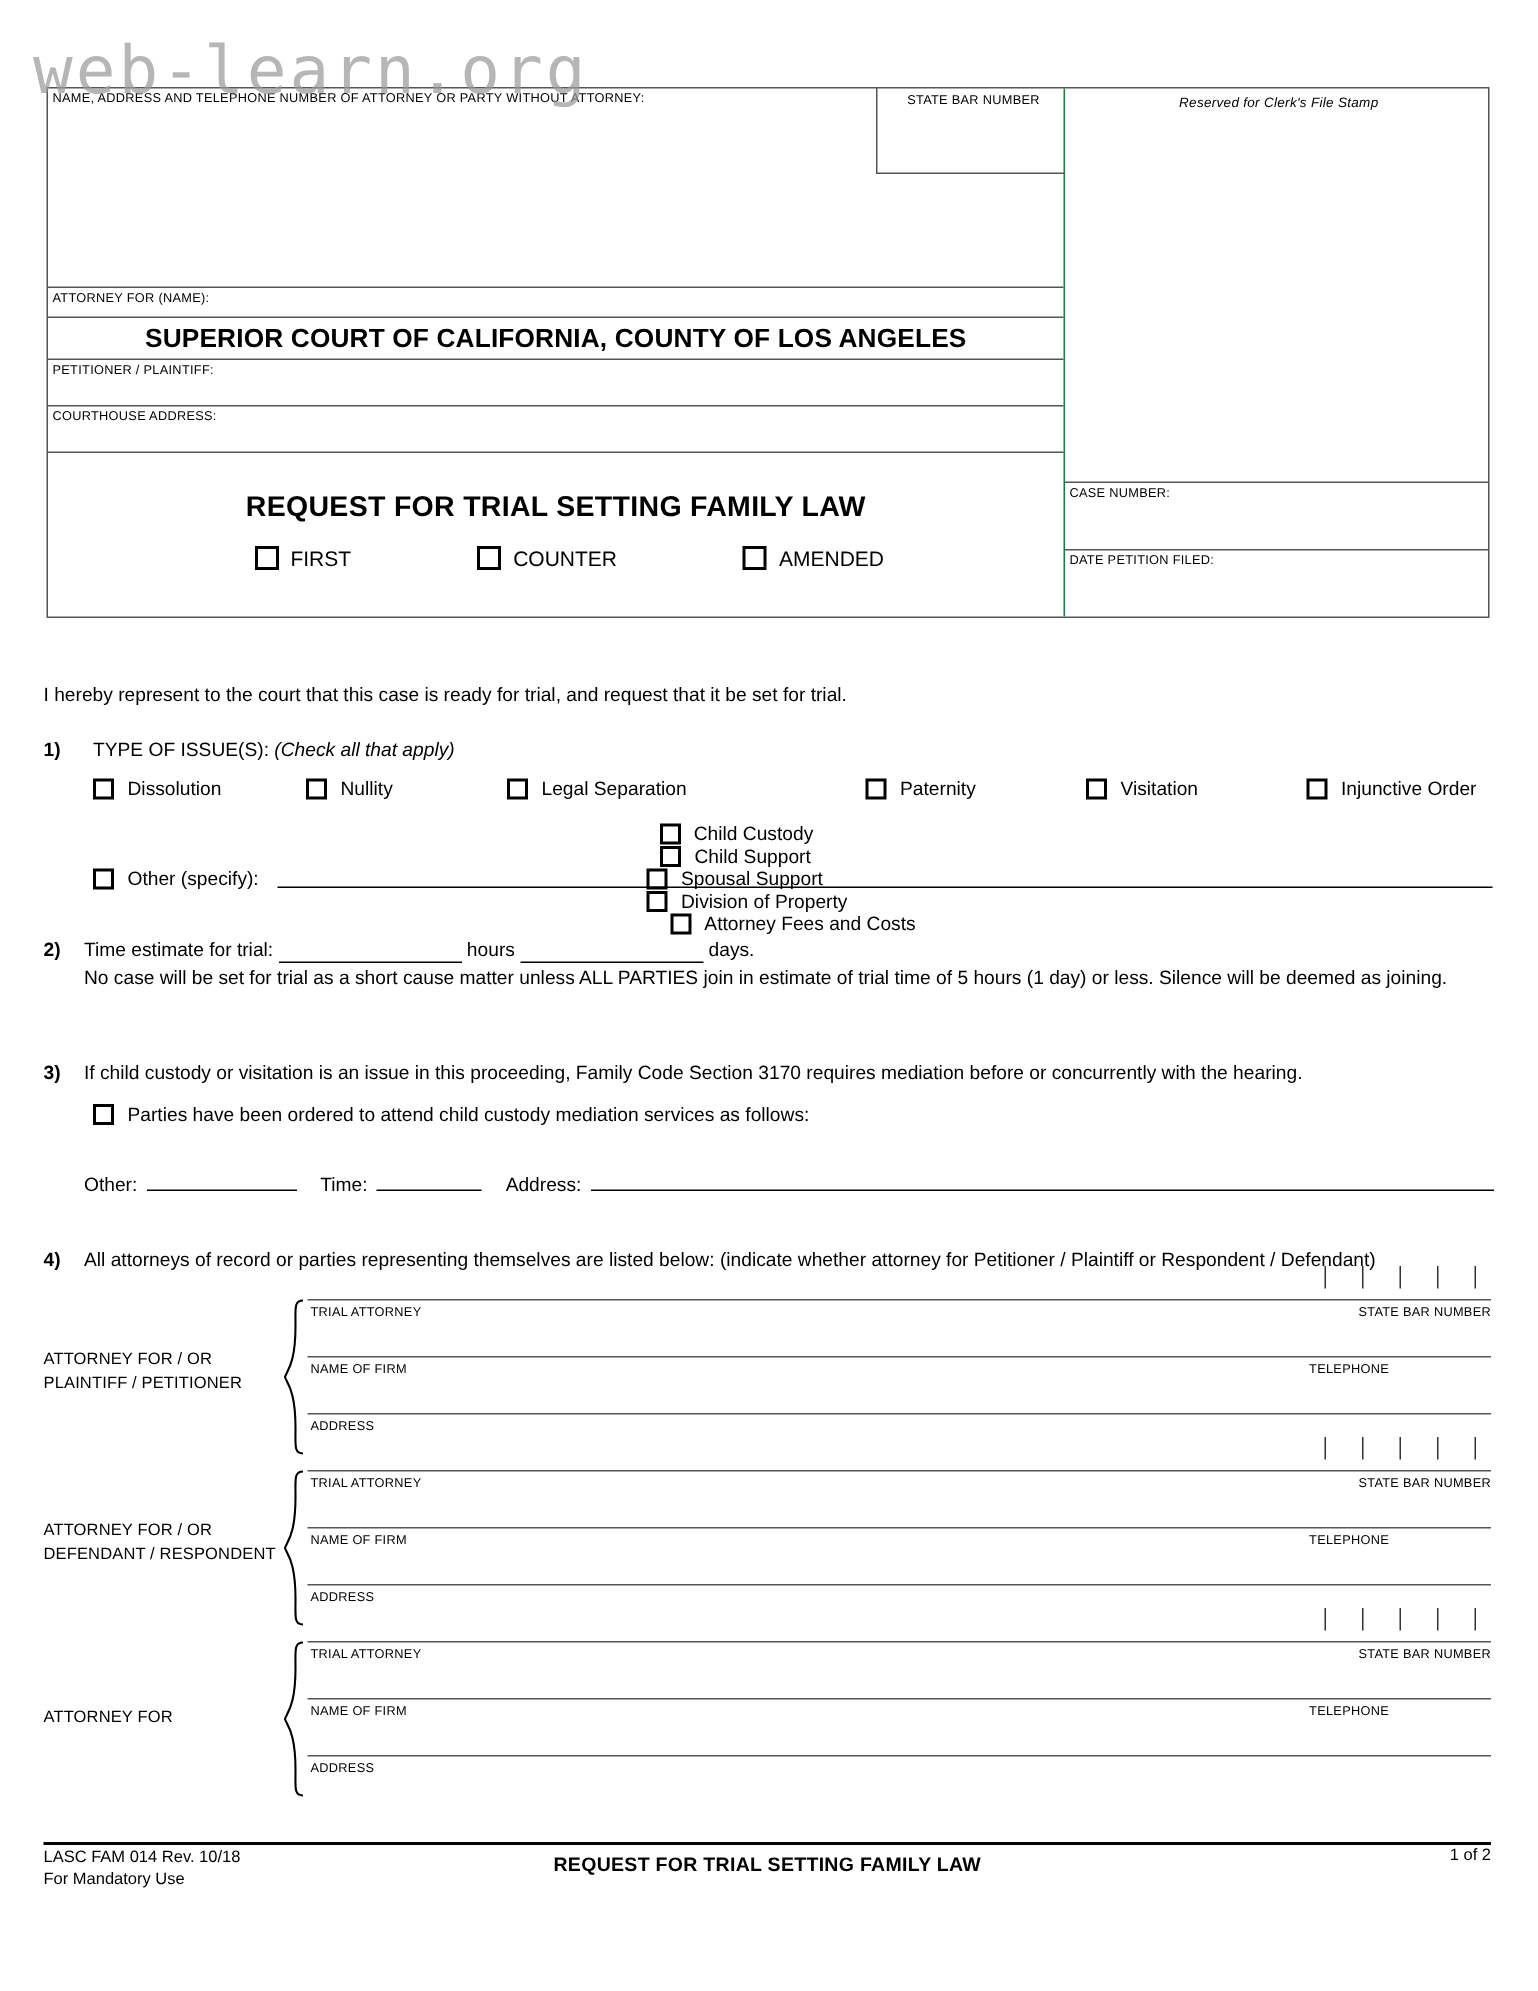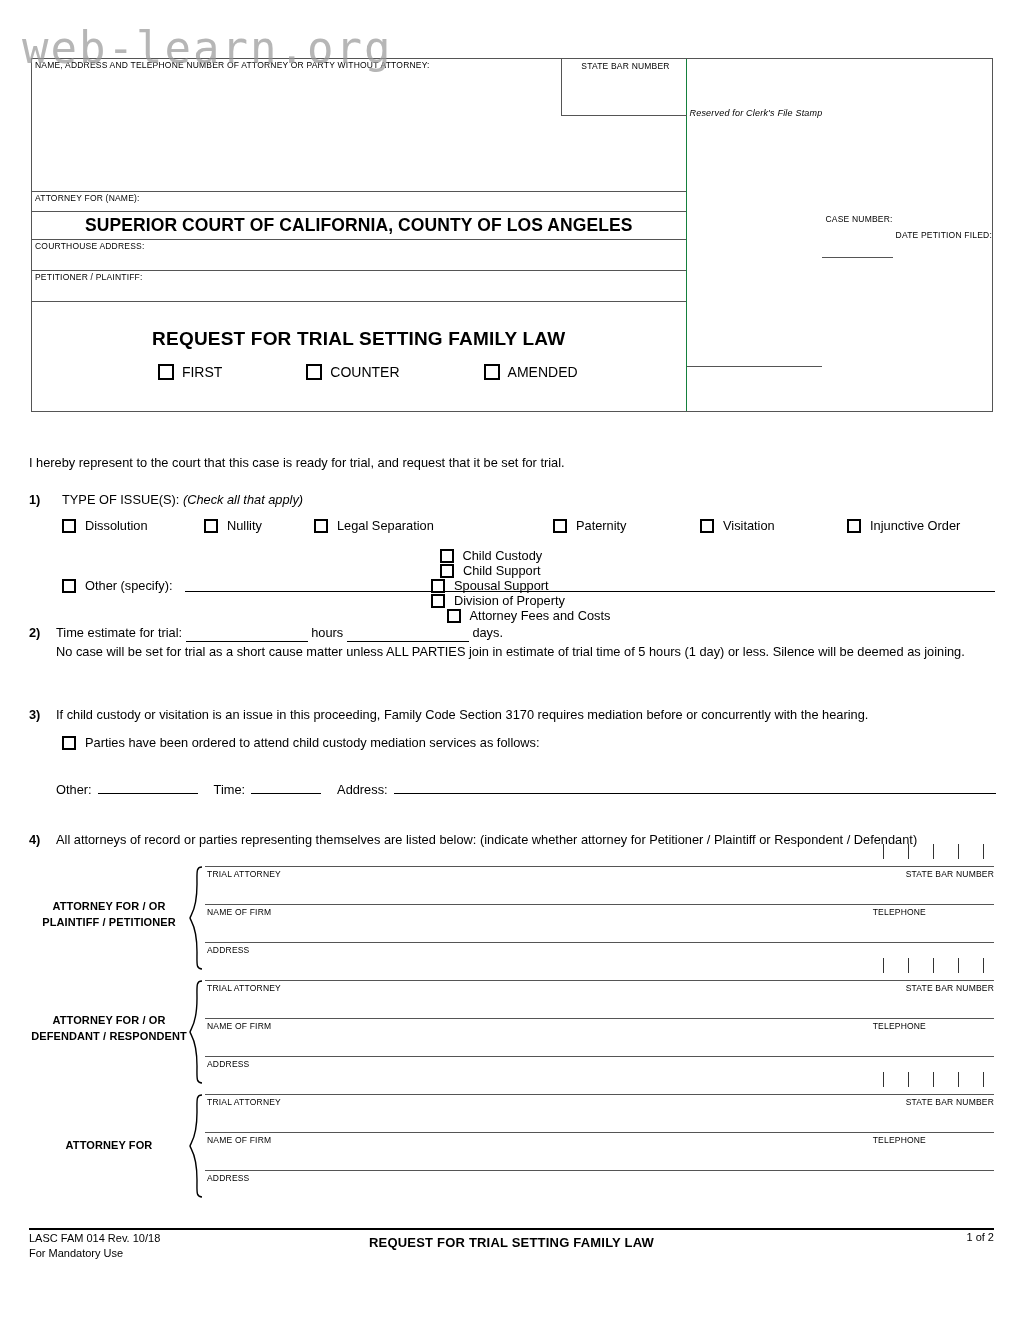--- a/index.html
+++ b/index.html
@@ -49,23 +49,22 @@
   .caption-left {
     width: 678px;
     border-right: 1px solid #15803d;
     display: flex;
     flex-direction: column;
     position: relative;
   }
   .caption-right {
     flex: 1;
     display: flex;
-    flex-direction: row;
+    flex-direction: column;
     position: relative;
-    align-items: center;
   }
 
   .cap-cell { position: relative; }
   .cap-label {
     font-size: 8.5px;
     letter-spacing: .2px;
     padding: 2px 0 0 3px;
     line-height: 1.1;
     white-space: nowrap;
   }
@@ -250,24 +249,23 @@
     position: absolute;
     left: 29px;
     width: 965px;
     height: 104px;
   }
   .atty-label {
     position: absolute;
     left: 0;
     width: 160px;
     font-size: 11px;
-    font-weight: bold;
+    font-weight: normal;
     line-height: 1.45;
     letter-spacing: .1px;
-    text-align: center;
   }
   .brace {
     position: absolute;
     left: 160px;
     top: 0;
     width: 16px;
     height: 104px;
     font-size: 11px;
     color: #000;
   }
@@ -360,26 +358,26 @@
           <div class="cap-label">STATE BAR NUMBER</div>
         </div>
       </div>
 
       <div class="cap-cell box-attyfor">
         <div class="cap-label">ATTORNEY FOR (NAME):</div>
       </div>
 
       <div class="court-title">SUPERIOR COURT OF CALIFORNIA, COUNTY OF LOS ANGELES</div>
 
+      <div class="cap-cell box-pet">
+        <div class="cap-label">PETITIONER / PLAINTIFF:</div>
+      </div>
+
       <div class="cap-cell box-addr">
         <div class="cap-label">COURTHOUSE ADDRESS:</div>
-      </div>
-
-      <div class="cap-cell box-pet">
-        <div class="cap-label">PETITIONER / PLAINTIFF:</div>
       </div>
 
 
       <div class="box-title">
         <div class="form-title">REQUEST FOR TRIAL SETTING FAMILY LAW</div>
         <div class="title-checks">
           <label class="tcheck">
             <span class="cb"></span>
             <span>FIRST</span>
           </label>
@@ -416,21 +414,21 @@
       <span>TYPE OF ISSUE(S):</span>
       <i>(Check all that apply)</i>
     </span>
   </div>
 
   <div class="chk-row" style="top:518px;">
     <label class="chk" style="width:142px;">
       <span class="cb"></span>
       <span>Dissolution</span>
     </label>
-    <label class="chk" style="width:110px;">
+    <label class="chk" style="width:134px;">
       <span class="cb"></span>
       <span>Nullity</span>
     </label>
     <label class="chk" style="width:199px;">
       <span class="cb"></span>
       <span>Legal Separation</span>
     </label>
     <label class="chk" style="width:147px;margin-left:40px;">
       <span class="cb"></span>
       <span>Paternity</span>

